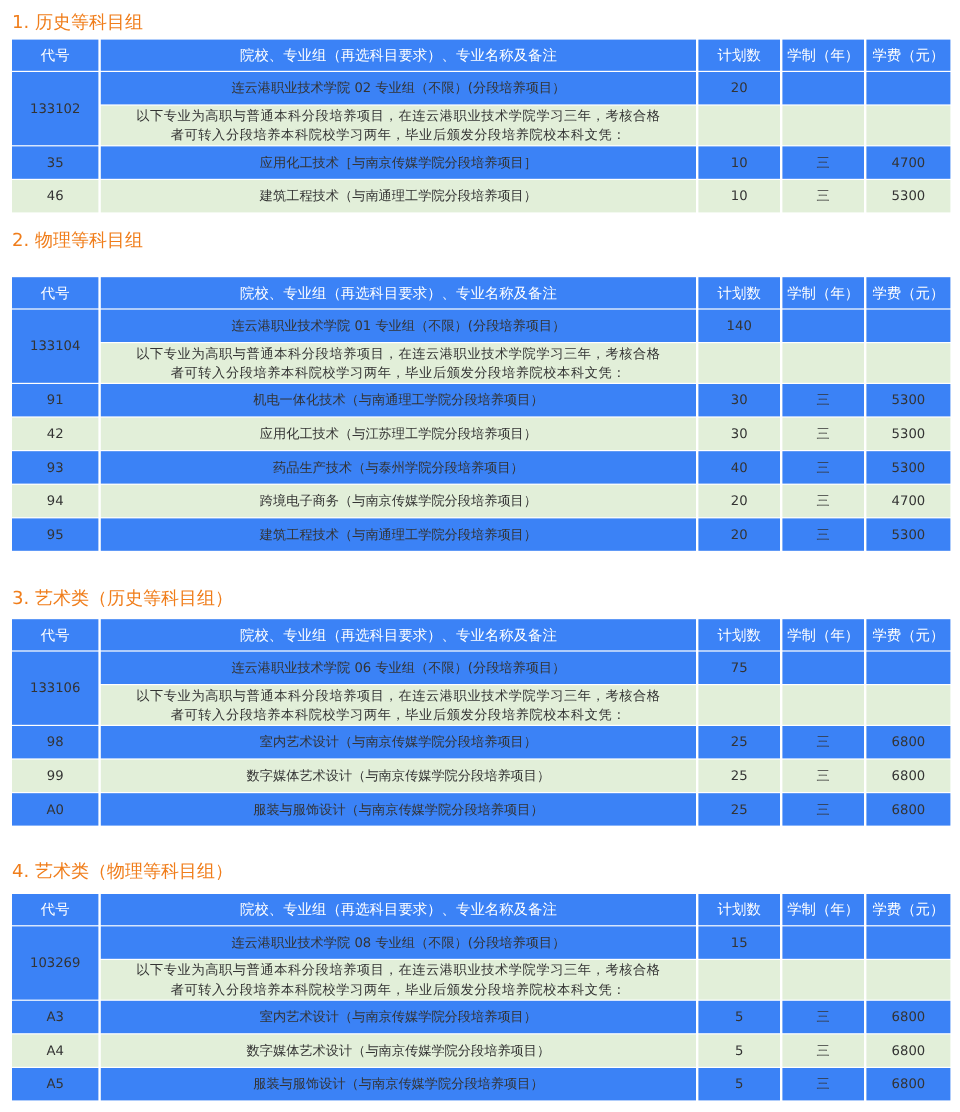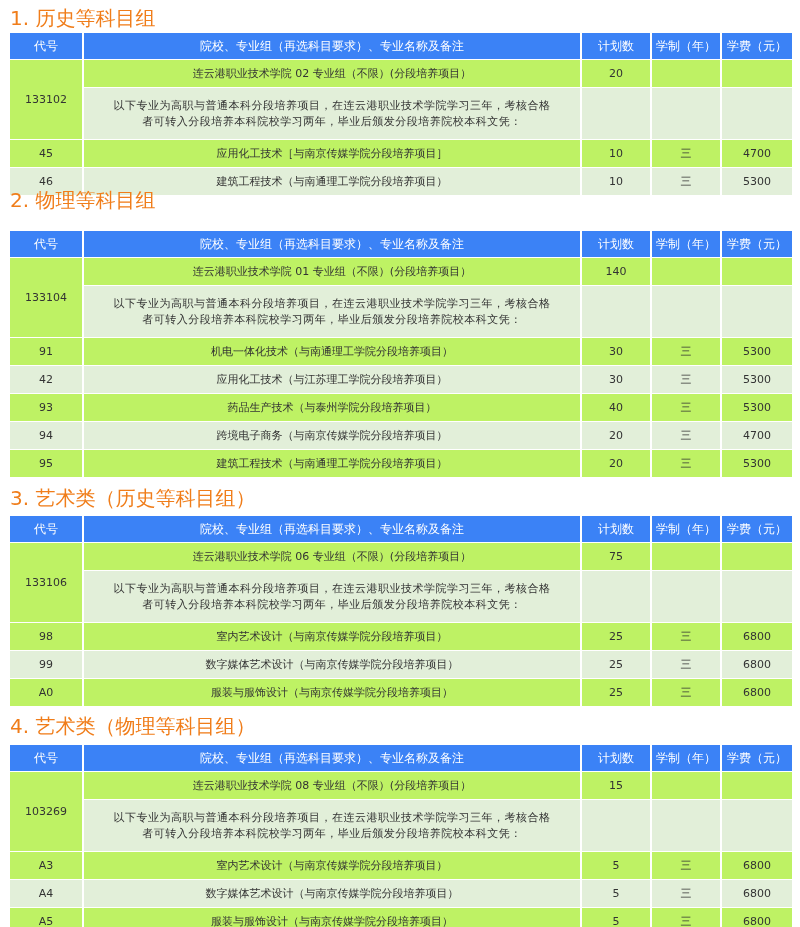--- a/index.html
+++ b/index.html
@@ -1,26 +1,26 @@
 <!DOCTYPE html>
 <html><head>
 <meta charset="utf-8">
 <style>
   html, body { margin: 0; padding: 0; background: #ffffff; }
   body { width: 800px; height: 927px; position: relative; overflow: hidden;
          font-family: "DejaVu Sans", "Liberation Sans", sans-serif; color: #333; }
   .section { position: absolute; left: 0; width: 800px; }
-  .sec-title { position: absolute; left: 10px; font-size: 20px; color: #f07d1a; line-height: 24px; white-space: nowrap; }
+  .sec-title { position: absolute; left: 10px; font-size: 15px; color: #f07d1a; line-height: 24px; white-space: nowrap; }
   table { position: absolute; left: 10px; width: 782px; border-collapse: separate; border-spacing: 2px 1px; table-layout: fixed; margin-left: -2px; }
   th { background: #3b82f6; color: #ffffff; font-weight: normal; font-size: 12px; height: 26px; padding: 0; text-align: center; white-space: nowrap; }
   td { font-size: 11px; text-align: center; padding: 0; height: 27px; color: #333; }
   td.shade, tr.shade td { background: #e2efd9; }
-  tr.white td { background: #bef264; }
+  tr.white td { background: #3b82f6; }
   td.code-cell { background: #e2efd9; text-align: center; }
-  td.note { height: 51px; font-size: 11px; line-height: 16px; letter-spacing: 0.5px; }
+  td.note { height: 33px; font-size: 11px; line-height: 16px; letter-spacing: 0.5px; }
   .c1 { width: 72px; } .c2 { width: 496px; } .c3 { width: 68px; } .c4 { width: 68px; } .c5 { width: 70px; }
 </style>
 </head>
 <body>
 
 <div id="root">
   <div class="section" style="top: 0px;">
     <div class="sec-title" style="top: 6px;">1. 历史等科目组</div>
     <table style="top: 32px;">
       <colgroup>
@@ -51,21 +51,21 @@
           <td class="note">
             <div>以下专业为高职与普通本科分段培养项目，在连云港职业技术学院学习三年，考核合格</div>
             <div>者可转入分段培养本科院校学习两年，毕业后颁发分段培养院校本科文凭：</div>
           </td>
           <td></td>
           <td></td>
           <td></td>
         </tr>
 
   <tr class="white">
-    <td>45</td>
+    <td>35</td>
     <td>应用化工技术［与南京传媒学院分段培养项目］</td>
     <td>10</td>
     <td>三</td>
     <td>4700</td>
   </tr>
 
   <tr class="shade">
     <td>46</td>
     <td>建筑工程技术（与南通理工学院分段培养项目）</td>
     <td>10</td>

